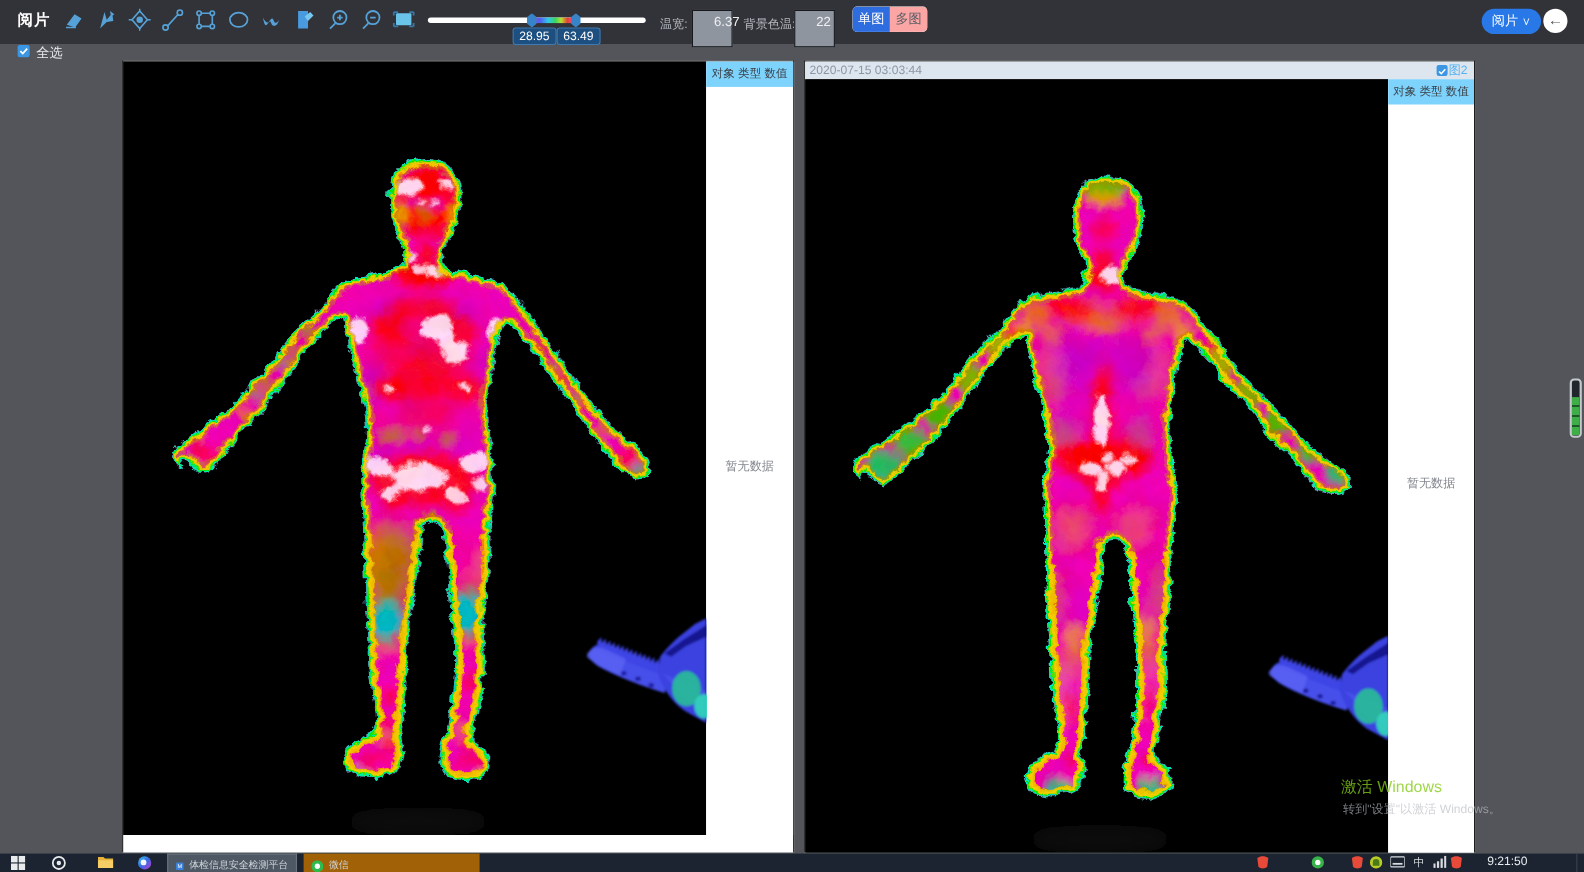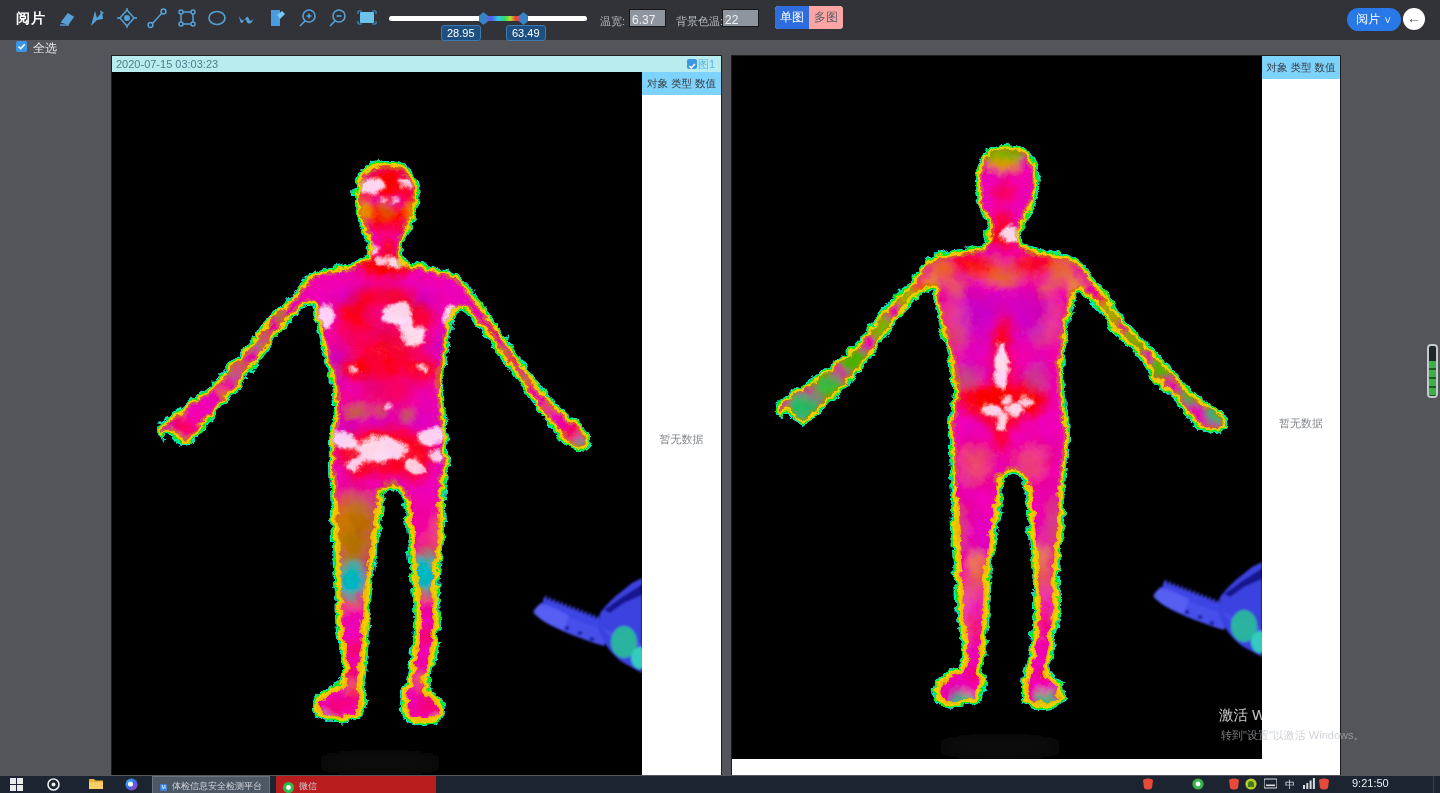--- a/index.html
+++ b/index.html
@@ -9,21 +9,21 @@
 
 .toolbar{position:absolute;left:0;top:0;width:1440px;height:40px;background:#313338;z-index:5}
 .tb-title{position:absolute;left:16px;top:10px;color:#fff;font-size:14px;font-weight:bold;letter-spacing:1px}
 .ticon{position:absolute;top:6px;width:24px;height:24px}
 
 .sl-track{position:absolute;left:389px;top:16px;width:198px;height:5px;border-radius:3px;background:#fff}
 .sl-seg{position:absolute;left:483px;top:16px;width:40px;height:5px;background:linear-gradient(90deg,#b050e0,#5060f0 20%,#30c8e8 38%,#38d860 55%,#b8e030 68%,#e84030 82%,#e858c0)}
 .sl-handle{position:absolute;top:12px;width:9px;height:13px;background:#3884c8;clip-path:polygon(50% 0,100% 28%,100% 72%,50% 100%,0 72%,0 28%)}
 .sl-val{position:absolute;top:25px;height:16px;line-height:15px;padding:0 5px;background:#1d4f80;border:1px solid #3e7ab0;border-radius:3px;color:#fff;font-size:11px}
 .tb-label{position:absolute;top:14px;color:#b6bac0;font-size:11px}
-.tb-input{position:absolute;top:9px;height:18px;background:#8f959e;border:1px solid #16181c;color:#eef0f3;font-size:12px;line-height:20px;padding-left:2px}
+.tb-input{position:absolute;top:9px;height:34px;background:#8f959e;border:1px solid #16181c;color:#eef0f3;font-size:12px;line-height:20px;padding-left:19px}
 .seg-group{position:absolute;left:775px;top:6px;height:23px;background:#fff;border-radius:4px;overflow:hidden;display:flex}
 .seg-btn{width:34px;height:23px;font-size:12px;line-height:23px;text-align:center}
 .seg-on{background:#2e6de0;color:#fff}
 .seg-off{background:#fca5a5;color:#5a5f66}
 .yp-btn{position:absolute;left:1347px;top:8px;width:54px;height:23px;background:#2878e8;border-radius:12px;color:#fff;font-size:12px;line-height:23px;text-align:center}
 .back-btn{position:absolute;left:1403px;top:8px;width:22px;height:22px;background:#fff;border-radius:50%;color:#555;font-size:14px;line-height:21px;text-align:center}
 
 .chk{position:absolute;left:16px;top:41px;width:11px;height:11px;background:#3b97e3;border-radius:2px}
 .chk svg{display:block}
 .chk-label{position:absolute;left:33px;top:40px;color:#e8eaec;font-size:12px}
@@ -43,21 +43,21 @@
 .pside .cols{height:23px;background:#7dd3fc;color:#3c4148;font-size:10.5px;line-height:23px;text-align:center;white-space:nowrap}
 .pside .nodata{position:absolute;top:360px;width:100%;text-align:center;color:#83878e;font-size:11px}
 
 .battery{position:absolute;left:1427px;top:344px;width:11px;height:54px;border:2px solid #c4c9cd;border-radius:4px;background:#20262b;overflow:hidden}
 .battery .fill{position:absolute;left:0;bottom:0;width:100%;height:70%;background:repeating-linear-gradient(180deg,#3fae49 0 7px,#1e5a28 7px 9px)}
 
 .taskbar{position:absolute;left:0;top:776px;width:1440px;height:17px;background:#1b2430;z-index:6}
 .tk{position:absolute;top:778px;z-index:7}
 .tk-app{position:absolute;top:776px;height:17px;z-index:7;display:flex;align-items:flex-end;padding:0 7px;gap:5px}
 .tk-app.hl{background:#4e5864;border:1px solid #6a747e;border-bottom:none}
-.tk-app.hl2{background:#b91c1c}
+.tk-app.hl2{background:#a16207}
 .tk-app .txt{font-size:9px;color:#cfd3d8;white-space:nowrap}
 .tk-clock{position:absolute;left:1352px;top:777px;color:#e8ecf0;font-size:11px;z-index:7}
 .tk-desk{position:absolute;left:1433px;top:776px;width:7px;height:17px;border-left:1px solid #3a4450;z-index:7}
 </style>
 </head>
 <body>
 
 <div class="toolbar">
   <div class="tb-title">阅片</div>
 
@@ -126,21 +126,21 @@
       <g>
         <rect x="5" y="6" width="14" height="11" rx="1" fill="#6ac4ea"></rect>
         <path d="M3 5 h4 M3 5 v3 M21 5 h-4 M21 5 v3 M3 18 h4 M3 18 v-3 M21 18 h-4 M21 18 v-3" stroke="#3a78a8" stroke-width="1.6" fill="none"></path>
       </g>
     </svg>
 
   <div class="sl-track"></div>
   <div class="sl-seg"></div>
   <div class="sl-handle" style="left:479px"></div>
   <div class="sl-handle" style="left:519px"></div>
-  <div class="sl-val" style="left:441px">28.95</div>
+  <div class="sl-val" style="left:466px">28.95</div>
   <div class="sl-val" style="left:506px">63.49</div>
   <div class="tb-label" style="left:600px">温宽:</div>
   <div class="tb-input" style="left:629px;width:37px">6.37</div>
   <div class="tb-label" style="left:676px">背景色温:</div>
   <div class="tb-input" style="left:722px;width:37px">22</div>
   <div class="seg-group">
       <div class="seg-btn seg-on">单图</div>
       <div class="seg-btn seg-off">多图</div>
     </div>
   <div class="yp-btn">阅片 <span style="font-size:10px">∨</span></div>
@@ -148,27 +148,20 @@
 </div>
 
 <div class="chk">
     <svg width="11" height="11" viewBox="0 0 11 11">
       <path d="M2.5 5.5 L4.7 7.7 L8.7 3.2" stroke="#fff" stroke-width="1.6" fill="none"></path>
     </svg>
   </div>
 <div class="chk-label">全选</div>
 
 <div class="panel p1">
-  <div class="phead">
-      <span class="ts">2020-07-15 03:03:23</span>
-    <span class="pchk"><svg width="10" height="10" viewBox="0 0 11 11">
-          <path d="M2.5 5.5 L4.7 7.7 L8.7 3.2" stroke="#fff" stroke-width="1.6" fill="none"></path>
-        </svg></span>
-    <span class="pname">图1</span>
-    </div>
   <div class="pbody">
     <div class="pimg">
         <svg width="530" height="704" viewBox="0 0 530 704" style="display:block">
 <defs>
 <clipPath id="clip1">
               <path d="M274.0,87.0C281.0,87.2 289.0,90.2 294.0,94.0C299.0,97.8 302.2,103.7 304.0,110.0C305.8,116.3 305.8,125.0 305.0,132.0C304.2,139.0 301.2,146.5 299.0,152.0C296.8,157.5 293.7,161.2 292.0,165.0C290.3,168.8 289.3,171.7 289.0,175.0C288.7,178.3 288.7,182.7 290.0,185.0C291.3,187.3 293.2,187.8 297.0,189.0C300.8,190.2 307.3,190.8 313.0,192.0C318.7,193.2 325.8,194.5 331.0,196.0C336.2,197.5 340.3,198.7 344.0,201.0C347.7,203.3 350.0,206.5 353.0,210.0C356.0,213.5 358.3,217.3 362.0,222.0C365.7,226.7 370.3,231.7 375.0,238.0C379.7,244.3 384.8,252.5 390.0,260.0C395.2,267.5 400.7,275.3 406.0,283.0C411.3,290.7 416.7,299.2 422.0,306.0C427.3,312.8 432.8,318.5 438.0,324.0C443.2,329.5 448.3,334.7 453.0,339.0C457.7,343.3 462.3,346.5 466.0,350.0C469.7,353.5 473.2,356.7 475.0,360.0C476.8,363.3 478.3,367.2 477.0,370.0C475.7,372.8 471.0,376.7 467.0,377.0C463.0,377.3 457.5,375.3 453.0,372.0C448.5,368.7 444.2,362.2 440.0,357.0C435.8,351.8 432.2,346.5 428.0,341.0C423.8,335.5 420.0,331.0 415.0,324.0C410.0,317.0 403.8,307.3 398.0,299.0C392.2,290.7 385.8,282.2 380.0,274.0C374.2,265.8 368.7,256.2 363.0,250.0C357.3,243.8 349.8,237.3 346.0,237.0C342.2,236.7 341.7,242.8 340.0,248.0C338.3,253.2 337.3,260.7 336.0,268.0C334.7,275.3 333.0,283.7 332.0,292.0C331.0,300.3 330.0,309.7 330.0,318.0C330.0,326.3 331.2,334.5 332.0,342.0C332.8,349.5 334.3,355.8 335.0,363.0C335.7,370.2 336.3,377.5 336.0,385.0C335.7,392.5 333.8,400.5 333.0,408.0C332.2,415.5 331.2,422.7 331.0,430.0C330.8,437.3 332.2,444.3 332.0,452.0C331.8,459.7 330.8,467.7 330.0,476.0C329.2,484.3 327.7,493.7 327.0,502.0C326.3,510.3 326.0,518.0 326.0,526.0C326.0,534.0 327.3,541.8 327.0,550.0C326.7,558.2 325.3,567.0 324.0,575.0C322.7,583.0 320.2,591.7 319.0,598.0C317.8,604.3 315.8,609.0 317.0,613.0C318.2,617.0 323.5,618.3 326.0,622.0C328.5,625.7 331.8,630.7 332.0,635.0C332.2,639.3 331.5,645.2 327.0,648.0C322.5,650.8 311.3,652.5 305.0,652.0C298.7,651.5 292.0,648.5 289.0,645.0C286.0,641.5 287.0,635.7 287.0,631.0C287.0,626.3 287.8,622.0 289.0,617.0C290.2,612.0 292.7,607.7 294.0,601.0C295.3,594.3 296.2,585.3 297.0,577.0C297.8,568.7 298.7,559.5 299.0,551.0C299.3,542.5 299.3,533.8 299.0,526.0C298.7,518.2 297.7,512.0 297.0,504.0C296.3,496.0 295.7,486.7 295.0,478.0C294.3,469.3 293.8,460.0 293.0,452.0C292.2,444.0 290.8,435.3 290.0,430.0C289.2,424.7 289.8,422.3 288.0,420.0C286.2,417.7 281.8,415.8 279.0,416.0C276.2,416.2 272.7,416.7 271.0,421.0C269.3,425.3 270.0,434.2 269.0,442.0C268.0,449.8 266.3,459.7 265.0,468.0C263.7,476.3 262.2,484.7 261.0,492.0C259.8,499.3 258.7,505.3 258.0,512.0C257.3,518.7 257.3,525.0 257.0,532.0C256.7,539.0 256.5,546.3 256.0,554.0C255.5,561.7 254.7,570.3 254.0,578.0C253.3,585.7 252.7,594.3 252.0,600.0C251.3,605.7 249.8,608.0 250.0,612.0C250.2,616.0 253.0,619.8 253.0,624.0C253.0,628.2 251.7,633.2 250.0,637.0C248.3,640.8 247.7,644.7 243.0,647.0C238.3,649.3 228.3,651.2 222.0,651.0C215.7,650.8 208.8,648.7 205.0,646.0C201.2,643.3 199.7,638.7 199.0,635.0C198.3,631.3 199.7,626.8 201.0,624.0C202.3,621.2 204.5,620.0 207.0,618.0C209.5,616.0 212.8,613.8 216.0,612.0C219.2,610.2 224.0,610.3 226.0,607.0C228.0,603.7 228.3,598.5 228.0,592.0C227.7,585.5 225.0,576.0 224.0,568.0C223.0,560.0 222.5,552.0 222.0,544.0C221.5,536.0 221.5,528.3 221.0,520.0C220.5,511.7 219.5,502.7 219.0,494.0C218.5,485.3 218.3,476.7 218.0,468.0C217.7,459.3 217.3,450.7 217.0,442.0C216.7,433.3 216.3,424.3 216.0,416.0C215.7,407.7 215.2,400.0 215.0,392.0C214.8,384.0 214.7,375.0 215.0,368.0C215.3,361.0 216.3,356.0 217.0,350.0C217.7,344.0 219.2,339.0 219.0,332.0C218.8,325.0 217.5,316.0 216.0,308.0C214.5,300.0 212.0,292.0 210.0,284.0C208.0,276.0 205.7,266.7 204.0,260.0C202.3,253.3 201.3,248.7 200.0,244.0C198.7,239.3 199.7,231.7 196.0,232.0C192.3,232.3 184.0,239.8 178.0,246.0C172.0,252.2 166.0,261.2 160.0,269.0C154.0,276.8 148.0,285.0 142.0,293.0C136.0,301.0 129.7,310.0 124.0,317.0C118.3,324.0 112.7,329.7 108.0,335.0C103.3,340.3 99.7,344.7 96.0,349.0C92.3,353.3 89.5,357.3 86.0,361.0C82.5,364.7 78.8,369.7 75.0,371.0C71.2,372.3 66.2,370.7 63.0,369.0C59.8,367.3 58.2,361.3 56.0,361.0C53.8,360.7 52.2,367.2 50.0,367.0C47.8,366.8 43.7,363.0 43.0,360.0C42.3,357.0 43.8,352.0 46.0,349.0C48.2,346.0 52.7,344.5 56.0,342.0C59.3,339.5 62.3,336.8 66.0,334.0C69.7,331.2 73.8,328.0 78.0,325.0C82.2,322.0 86.2,320.2 91.0,316.0C95.8,311.8 101.3,305.8 107.0,300.0C112.7,294.2 119.2,287.7 125.0,281.0C130.8,274.3 136.7,266.7 142.0,260.0C147.3,253.3 151.8,246.7 157.0,241.0C162.2,235.3 168.5,230.7 173.0,226.0C177.5,221.3 181.0,216.7 184.0,213.0C187.0,209.3 188.5,206.5 191.0,204.0C193.5,201.5 195.5,199.7 199.0,198.0C202.5,196.3 207.2,195.2 212.0,194.0C216.8,192.8 223.3,192.0 228.0,191.0C232.7,190.0 236.3,189.0 240.0,188.0C243.7,187.0 247.8,187.2 250.0,185.0C252.2,182.8 252.7,178.3 253.0,175.0C253.3,171.7 253.3,169.2 252.0,165.0C250.7,160.8 246.8,155.8 245.0,150.0C243.2,144.2 241.3,137.0 241.0,130.0C240.7,123.0 241.2,114.2 243.0,108.0C244.8,101.8 246.8,96.5 252.0,93.0C257.2,89.5 267.0,86.8 274.0,87.0Z"></path>
             </clipPath>
 <clipPath id="legs1">
               <rect x="180" y="428" width="180" height="240"></rect>
             </clipPath>
@@ -365,20 +358,27 @@
 </svg>
       </div>
     <div class="pside">
         <div class="cols">对象 类型 数值</div>
         <div class="nodata">暂无数据</div>
       </div>
   </div>
 </div>
 
 <div class="panel p2">
+  <div class="phead">
+      <span class="ts">2020-07-15 03:03:44</span>
+    <span class="pchk"><svg width="10" height="10" viewBox="0 0 11 11">
+          <path d="M2.5 5.5 L4.7 7.7 L8.7 3.2" stroke="#fff" stroke-width="1.6" fill="none"></path>
+        </svg></span>
+    <span class="pname">图2</span>
+    </div>
   <div class="pbody">
     <div class="pimg">
         <svg width="530" height="704" viewBox="0 0 530 704" style="display:block">
 <defs>
 <clipPath id="clip2">
               <path d="M274.0,87.0C281.0,87.2 289.0,90.2 294.0,94.0C299.0,97.8 302.2,103.7 304.0,110.0C305.8,116.3 305.8,125.0 305.0,132.0C304.2,139.0 301.2,146.5 299.0,152.0C296.8,157.5 293.7,161.2 292.0,165.0C290.3,168.8 289.3,171.7 289.0,175.0C288.7,178.3 288.7,182.7 290.0,185.0C291.3,187.3 293.2,187.8 297.0,189.0C300.8,190.2 307.3,190.8 313.0,192.0C318.7,193.2 325.8,194.5 331.0,196.0C336.2,197.5 340.3,198.7 344.0,201.0C347.7,203.3 350.0,206.5 353.0,210.0C356.0,213.5 358.3,217.3 362.0,222.0C365.7,226.7 370.3,231.7 375.0,238.0C379.7,244.3 384.0,252.7 390.0,260.0C396.0,267.3 404.0,274.7 411.0,282.0C418.0,289.3 425.8,297.3 432.0,304.0C438.2,310.7 442.8,316.5 448.0,322.0C453.2,327.5 457.3,332.7 463.0,337.0C468.7,341.3 477.3,344.5 482.0,348.0C486.7,351.5 489.2,354.7 491.0,358.0C492.8,361.3 494.3,365.2 493.0,368.0C491.7,370.8 488.0,374.7 483.0,375.0C478.0,375.3 468.5,373.3 463.0,370.0C457.5,366.7 454.2,360.2 450.0,355.0C445.8,349.8 443.0,344.3 438.0,339.0C433.0,333.7 425.8,329.8 420.0,323.0C414.2,316.2 409.7,306.2 403.0,298.0C396.3,289.8 386.7,282.0 380.0,274.0C373.3,266.0 368.7,256.2 363.0,250.0C357.3,243.8 349.8,237.3 346.0,237.0C342.2,236.7 341.7,242.8 340.0,248.0C338.3,253.2 337.3,260.7 336.0,268.0C334.7,275.3 333.0,283.7 332.0,292.0C331.0,300.3 330.0,309.7 330.0,318.0C330.0,326.3 331.2,334.5 332.0,342.0C332.8,349.5 334.3,355.8 335.0,363.0C335.7,370.2 336.3,377.5 336.0,385.0C335.7,392.5 333.8,400.5 333.0,408.0C332.2,415.5 331.2,422.7 331.0,430.0C330.8,437.3 332.2,444.3 332.0,452.0C331.8,459.7 330.8,467.7 330.0,476.0C329.2,484.3 327.7,493.7 327.0,502.0C326.3,510.3 326.0,518.0 326.0,526.0C326.0,534.0 327.3,541.8 327.0,550.0C326.7,558.2 325.3,567.0 324.0,575.0C322.7,583.0 320.2,591.7 319.0,598.0C317.8,604.3 315.8,609.0 317.0,613.0C318.2,617.0 323.5,618.3 326.0,622.0C328.5,625.7 331.8,630.7 332.0,635.0C332.2,639.3 331.5,645.2 327.0,648.0C322.5,650.8 311.3,652.5 305.0,652.0C298.7,651.5 292.0,648.5 289.0,645.0C286.0,641.5 287.0,635.7 287.0,631.0C287.0,626.3 287.8,622.0 289.0,617.0C290.2,612.0 292.7,607.7 294.0,601.0C295.3,594.3 296.2,585.3 297.0,577.0C297.8,568.7 298.7,559.5 299.0,551.0C299.3,542.5 299.3,533.8 299.0,526.0C298.7,518.2 297.7,512.0 297.0,504.0C296.3,496.0 295.7,486.7 295.0,478.0C294.3,469.3 293.8,460.0 293.0,452.0C292.2,444.0 290.8,435.3 290.0,430.0C289.2,424.7 289.8,422.3 288.0,420.0C286.2,417.7 281.8,415.8 279.0,416.0C276.2,416.2 272.7,416.7 271.0,421.0C269.3,425.3 270.0,434.2 269.0,442.0C268.0,449.8 266.3,459.7 265.0,468.0C263.7,476.3 262.2,484.7 261.0,492.0C259.8,499.3 258.7,505.3 258.0,512.0C257.3,518.7 257.3,525.0 257.0,532.0C256.7,539.0 256.5,546.3 256.0,554.0C255.5,561.7 254.7,570.3 254.0,578.0C253.3,585.7 252.7,594.3 252.0,600.0C251.3,605.7 249.8,608.0 250.0,612.0C250.2,616.0 253.0,619.8 253.0,624.0C253.0,628.2 251.7,633.2 250.0,637.0C248.3,640.8 247.7,644.7 243.0,647.0C238.3,649.3 228.3,651.2 222.0,651.0C215.7,650.8 208.8,648.7 205.0,646.0C201.2,643.3 199.7,638.7 199.0,635.0C198.3,631.3 199.7,626.8 201.0,624.0C202.3,621.2 204.5,620.0 207.0,618.0C209.5,616.0 212.8,613.8 216.0,612.0C219.2,610.2 224.0,610.3 226.0,607.0C228.0,603.7 228.3,598.5 228.0,592.0C227.7,585.5 225.0,576.0 224.0,568.0C223.0,560.0 222.5,552.0 222.0,544.0C221.5,536.0 221.5,528.3 221.0,520.0C220.5,511.7 219.5,502.7 219.0,494.0C218.5,485.3 218.3,476.7 218.0,468.0C217.7,459.3 217.3,450.7 217.0,442.0C216.7,433.3 216.3,424.3 216.0,416.0C215.7,407.7 215.2,400.0 215.0,392.0C214.8,384.0 214.7,375.0 215.0,368.0C215.3,361.0 216.3,356.0 217.0,350.0C217.7,344.0 219.2,339.0 219.0,332.0C218.8,325.0 217.5,316.0 216.0,308.0C214.5,300.0 212.0,292.0 210.0,284.0C208.0,276.0 205.7,266.7 204.0,260.0C202.3,253.3 201.3,248.7 200.0,244.0C198.7,239.3 199.7,231.7 196.0,232.0C192.3,232.3 184.0,239.8 178.0,246.0C172.0,252.2 166.0,261.2 160.0,269.0C154.0,276.8 148.0,285.0 142.0,293.0C136.0,301.0 129.7,310.0 124.0,317.0C118.3,324.0 112.8,330.3 108.0,335.0C103.2,339.7 98.8,341.3 95.0,345.0C91.2,348.7 88.5,353.3 85.0,357.0C81.5,360.7 77.8,365.7 74.0,367.0C70.2,368.3 65.3,367.0 62.0,365.0C58.7,363.0 56.3,355.7 54.0,355.0C51.7,354.3 50.2,361.2 48.0,361.0C45.8,360.8 41.7,357.0 41.0,354.0C40.3,351.0 41.8,346.0 44.0,343.0C46.2,340.0 50.5,338.2 54.0,336.0C57.5,333.8 61.2,332.5 65.0,330.0C68.8,327.5 72.8,324.0 77.0,321.0C81.2,318.0 85.0,315.5 90.0,312.0C95.0,308.5 101.2,305.2 107.0,300.0C112.8,294.8 119.2,287.7 125.0,281.0C130.8,274.3 136.7,266.7 142.0,260.0C147.3,253.3 151.8,246.7 157.0,241.0C162.2,235.3 168.5,230.7 173.0,226.0C177.5,221.3 181.0,216.7 184.0,213.0C187.0,209.3 188.5,206.5 191.0,204.0C193.5,201.5 195.5,199.7 199.0,198.0C202.5,196.3 207.2,195.2 212.0,194.0C216.8,192.8 223.3,192.0 228.0,191.0C232.7,190.0 236.3,189.0 240.0,188.0C243.7,187.0 247.8,187.2 250.0,185.0C252.2,182.8 252.7,178.3 253.0,175.0C253.3,171.7 253.3,169.2 252.0,165.0C250.7,160.8 246.8,155.8 245.0,150.0C243.2,144.2 241.3,137.0 241.0,130.0C240.7,123.0 241.2,114.2 243.0,108.0C244.8,101.8 246.8,96.5 252.0,93.0C257.2,89.5 267.0,86.8 274.0,87.0Z"></path>
             </clipPath>
 <clipPath id="legs2">
               <rect x="180" y="428" width="180" height="240"></rect>
             </clipPath>
@@ -535,21 +535,21 @@
 </g>
 </svg>
       </div>
     <div class="pside">
         <div class="cols">对象 类型 数值</div>
         <div class="nodata">暂无数据</div>
       </div>
   </div>
 </div>
 
-<div style="position:absolute;left:1219px;top:706px;z-index:4;color:#ffffff;opacity:.78;font-size:14.5px">激活 Windows</div>
+<div style="position:absolute;left:1219px;top:706px;z-index:4;color:#84cc16;opacity:.78;font-size:14.5px">激活 Windows</div>
 <div style="position:absolute;left:1221px;top:728px;z-index:4;color:#b7bcc2;opacity:.66;font-size:11px">转到"设置"以激活 Windows。</div>
 
 <div class="battery">
     <div class="fill"></div>
   </div>
 
 <div class="taskbar"></div>
 <svg class="tk" style="left:10px" width="13" height="13" viewBox="0 0 13 13">
     <g fill="#e8eaec">
       <rect x="0" y="0" width="6" height="6"></rect>

